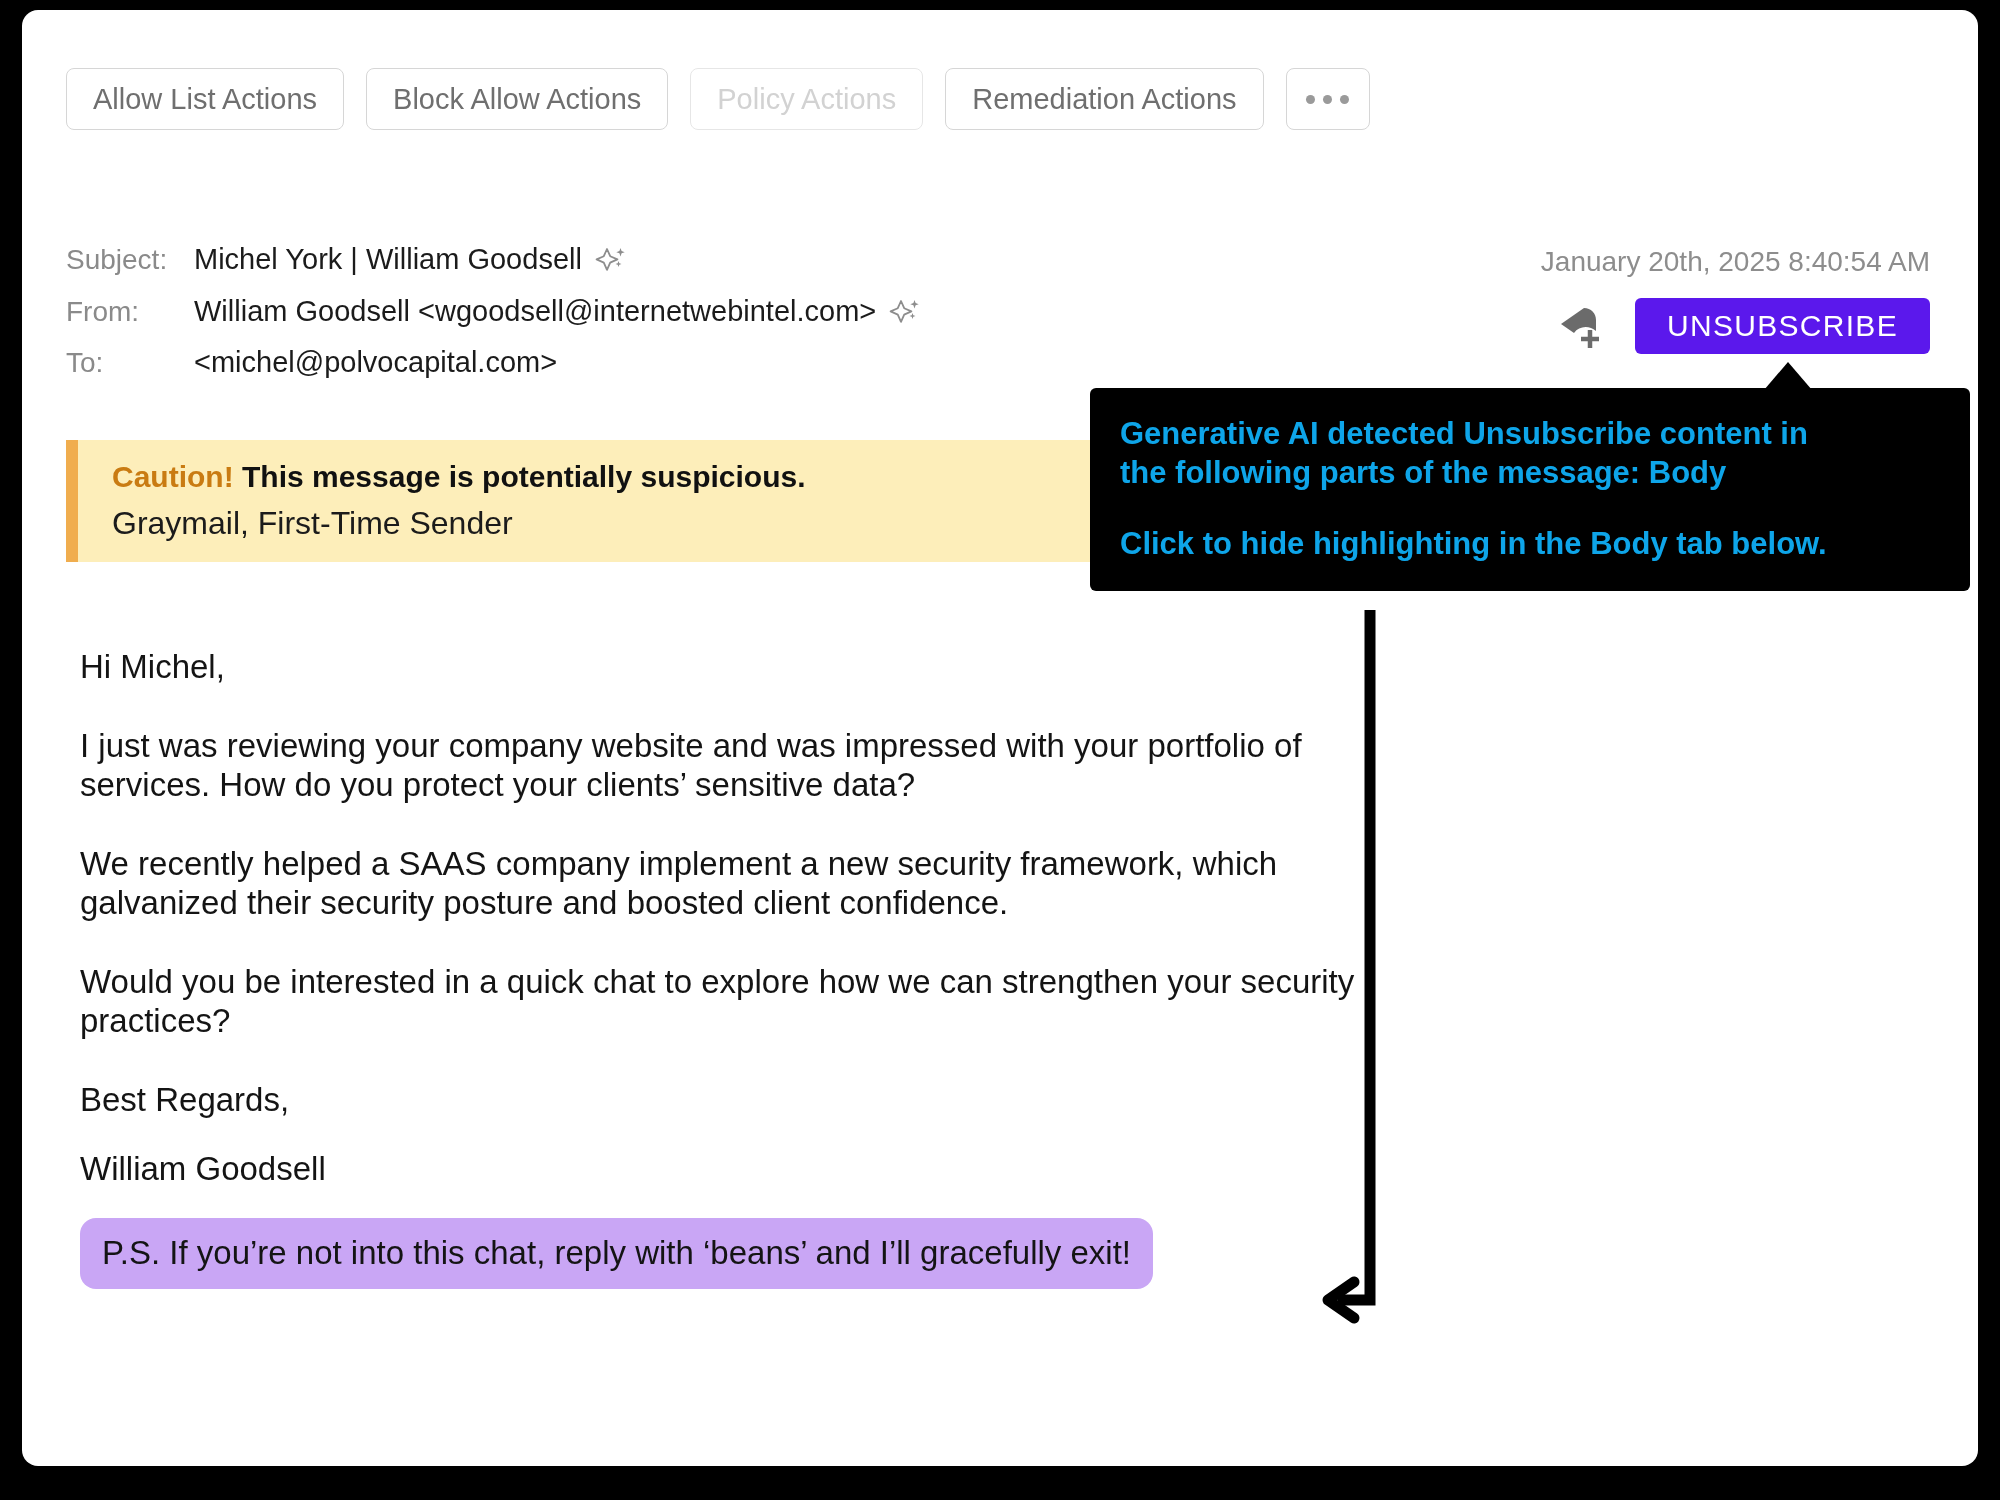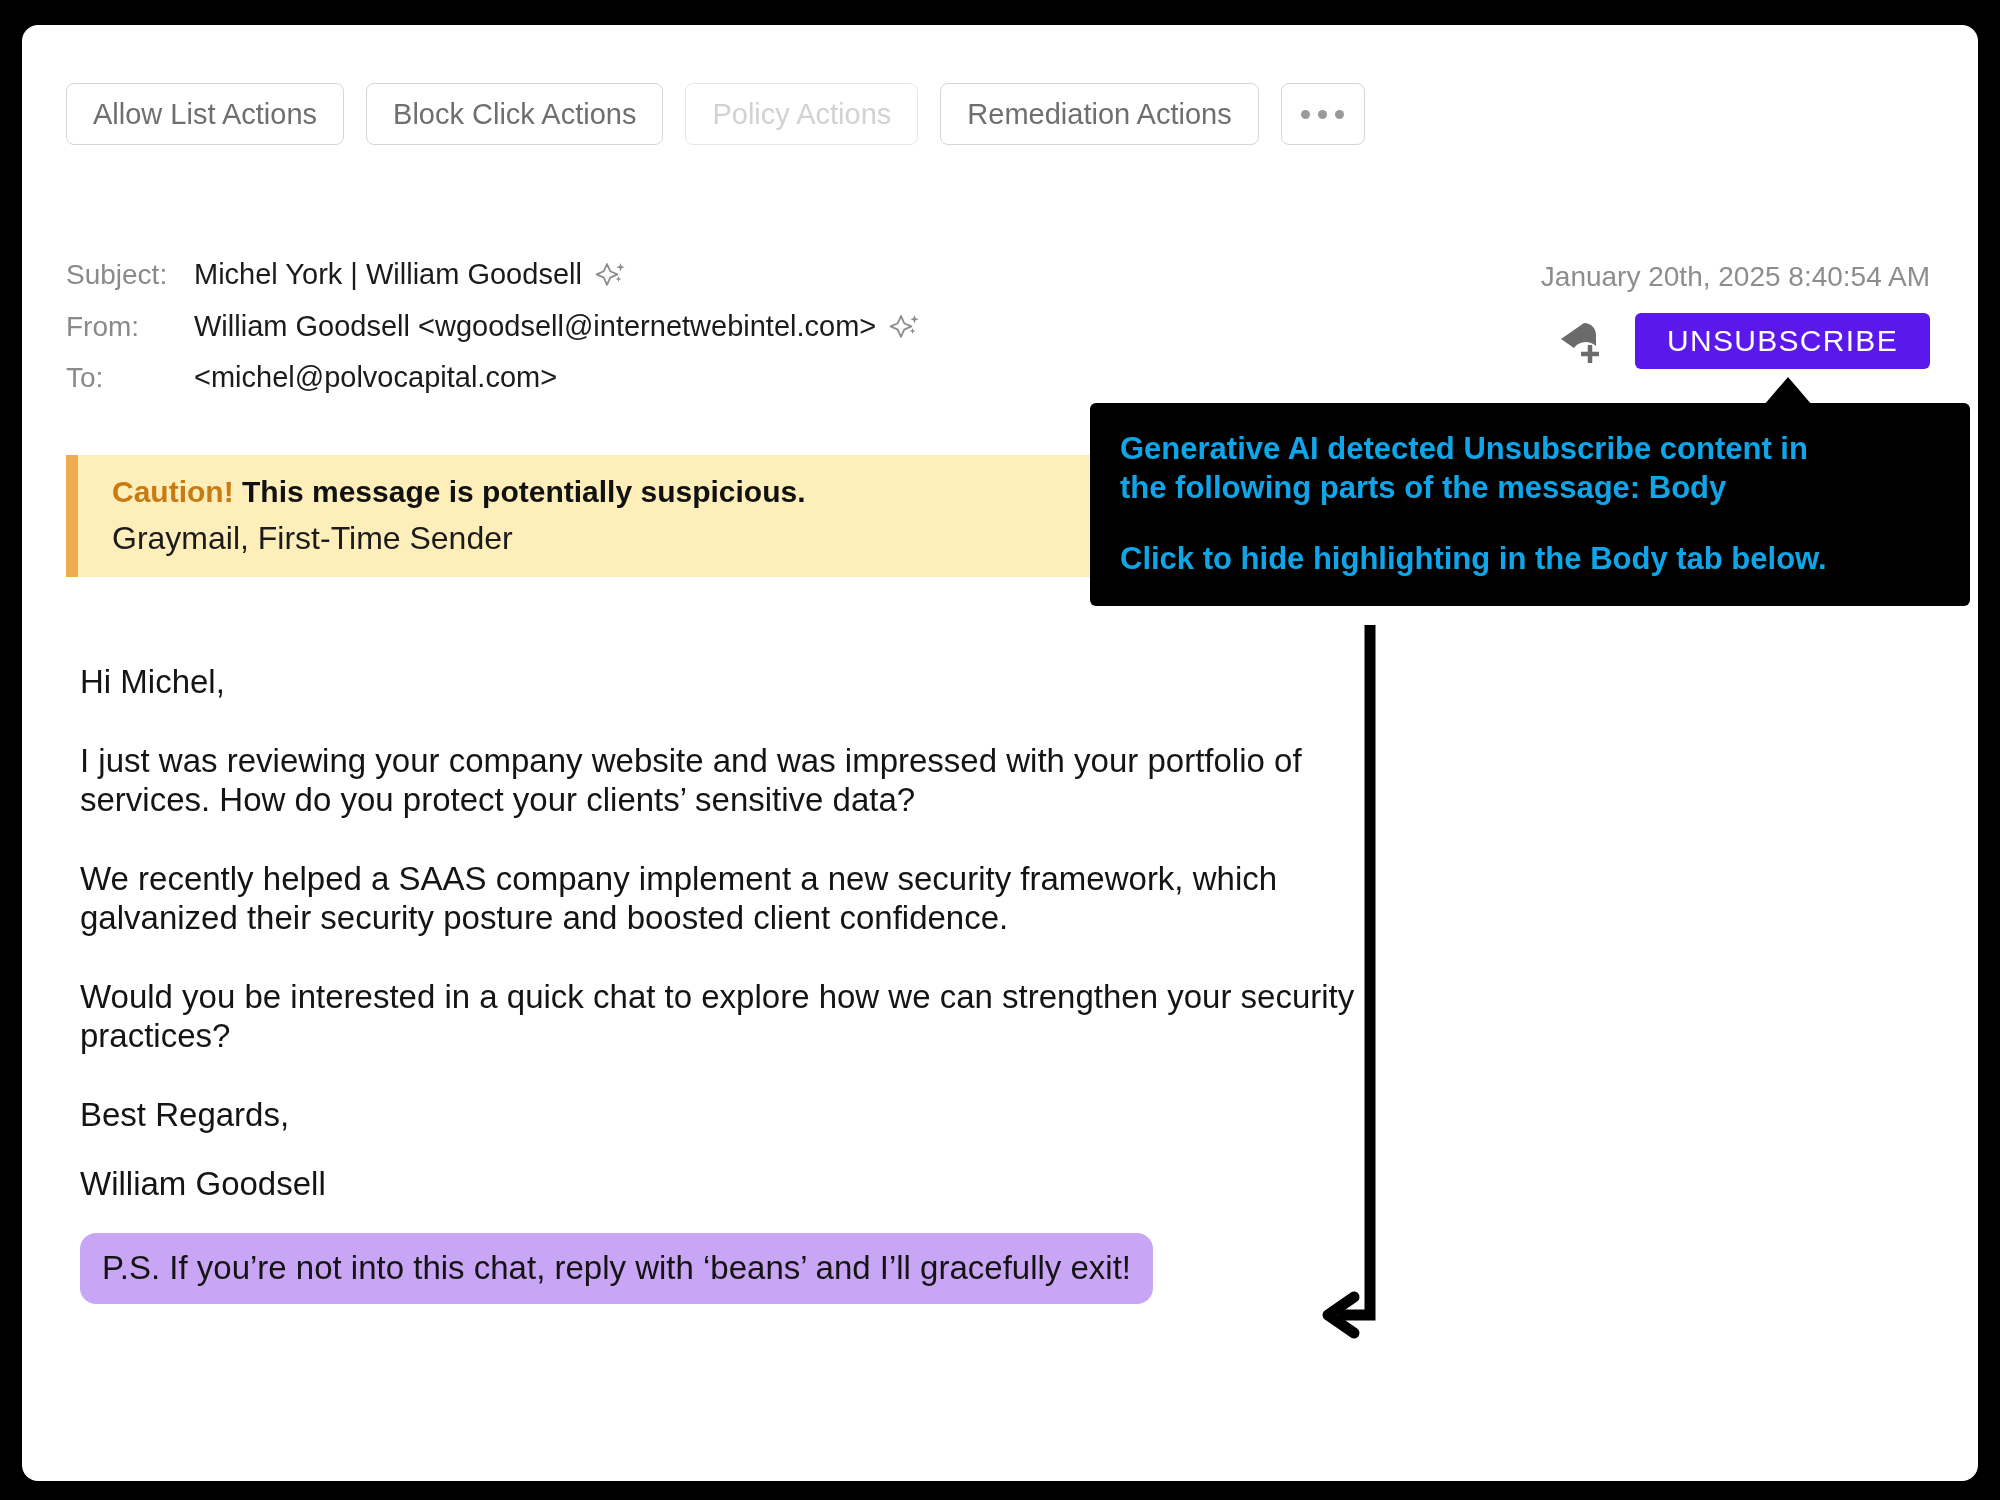--- a/index.html
+++ b/index.html
@@ -16,21 +16,21 @@
     position: relative;
     width: 2000px;
     height: 1500px;
     background: #000000;
   }
 
   
   .card {
     position: absolute;
     left: 22px;
-    top: 25px;
+    top: 10px;
     width: 1956px;
     height: 1456px;
     background: #ffffff;
     border-radius: 16px;
     overflow: hidden;
   }
 
   
   .toolbar {
     position: absolute;
@@ -223,21 +223,21 @@
 <body>
 
 <div id="app">
   <div class="card">
 
     <div class="toolbar">
       <div class="tb-btn">
         <span>Allow List Actions</span>
       </div>
       <div class="tb-btn">
-        <span>Block Click Actions</span>
+        <span>Block Allow Actions</span>
       </div>
       <div class="tb-btn disabled">
         <span>Policy Actions</span>
       </div>
       <div class="tb-btn">
         <span>Remediation Actions</span>
       </div>
       <div class="tb-btn more">
         <span class="dots">
             <i></i>

